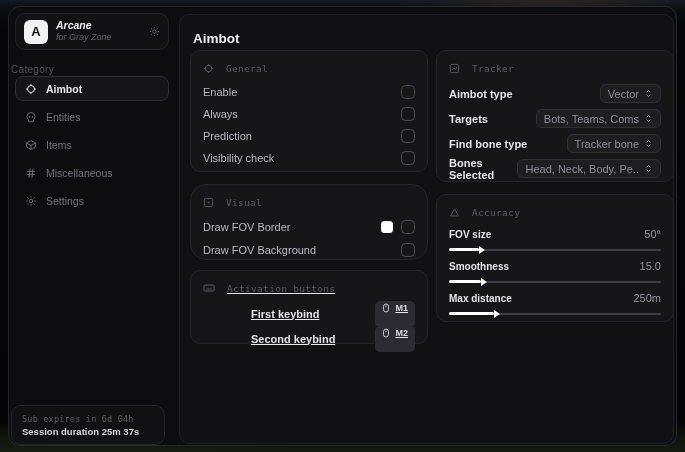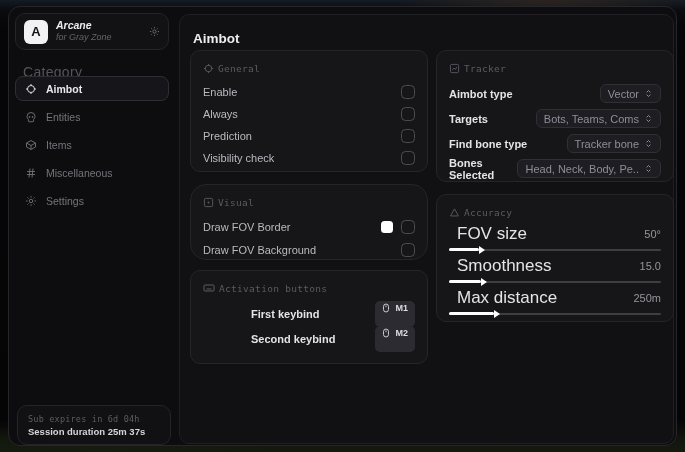--- a/index.html
+++ b/index.html
@@ -31,61 +31,61 @@
     width:24px; height:24px; border-radius:6px; background:#f2f2f5;
     color:#141416; font-weight:bold; font-size:13px;
     display:flex; align-items:center; justify-content:center; flex:0 0 auto;
   }
   .brand-text { flex:1; min-width:0; line-height:1.25;font-style:italic; }
   .brand-title { font-size:10.5px; font-weight:700; color:#ececf0; }
   .brand-sub { font-size:9px; color:#63636b; }
   .brand-gear { color:#6a6a72; display:flex; }
 
   .category-label {
-    position:absolute; left:14px; top:57px;
-    font-size:14px; color:#55555d; letter-spacing:.3px;
+    position:absolute; left:2px; top:57px;
+    font-size:10px; color:#55555d; letter-spacing:.3px;
   }
 
   .nav { position:absolute; left:6px; top:69px; width:154px; }
   .nav-item {
     height:25px; margin-bottom:3px; display:flex; align-items:center; gap:9px;
     padding:0 9px; border:1px solid transparent; border-radius:8px;
     color:#74747c; font-size:10.5px; cursor:pointer;
   }
   .nav-item .nicon { display:flex; color:#6a6a73; }
   .nav-item.active { border-color:#2e2e35; background:#16161a; color:#e9e9ee; font-weight:600; }
   .nav-item.active .nicon { color:#d9d9de; }
 
   .status-card {
-    position:absolute; left:8px; top:398px; width:154px; height:40px;
+    position:absolute; left:2px; top:398px; width:154px; height:40px;
     border:1px solid #242429; border-radius:10px; background:#111114;
     padding:5px 10px; display:flex; flex-direction:column; justify-content:center; gap:2px;
   }
   .status-line1 { font-family:"DejaVu Sans Mono", monospace; font-size:8.5px; color:#5c5c64; letter-spacing:.2px; }
   .status-line2 { font-size:9.5px; font-weight:600; color:#d6d6db; }
 
   
   .main {
     position:absolute; left:170px; top:7px; width:495px; height:430px;
     background:#111114; border:1px solid #1f1f24; border-radius:10px;
   }
   .page-title { position:absolute; left:13px; top:16px; font-size:13.5px; font-weight:700; color:#ededf1; }
 
   .card {
     position:absolute; background:#161619; border:1px solid #242429; border-radius:10px;
     padding:10px 12px;
   }
   .card.general    { left:10px;  top:35px;  width:238px; height:122px; }
   .card.visual     { left:10px;  top:169px; width:238px; height:76px;border-radius:16px;  }
-  .card.activation { left:10px;  top:255px; width:238px; height:94px;  }
+  .card.activation { left:10px;  top:255px; width:238px; height:74px;text-decoration:underline;  }
   .card.tracker    { left:256px; top:35px;  width:238px; height:132px; }
   .card.accuracy   { left:256px; top:179px; width:238px; height:128px; }
 
   .section-header {
-    display:flex; align-items:center; gap:4px; height:14px; margin-bottom:6px;
+    display:flex; align-items:center; gap:12px; height:14px; margin-bottom:6px;
     font-family:"DejaVu Sans Mono", monospace; font-size:9.5px; color:#5a5a62; letter-spacing:.3px;
   }
   .section-header .sicon { display:flex; color:#5a5a62; }
 
   .row { display:flex; align-items:center; justify-content:space-between; height:22px; }
   .row .rlabel { font-size:11px; color:#b9b9c0; }
   .row .rlabel.strong { color:#e3e3e8; font-weight:600; }
   .row-group { display:flex; align-items:center; gap:8px; }
 
   .checkbox {
@@ -107,21 +107,21 @@
     height:19px; padding:0 7px; font-size:11px; color:#8e8e97; cursor:pointer;
     max-width:160px; white-space:nowrap;
   }
   .dropdown .dicon { display:flex; color:#8e8e97; }
   .tracker .row { height:25px; }
   .activation .row { height:25px;margin-left:48px; }
   .visual .row { height:23px; }
 
   .slider-block { margin-bottom:3px; }
   .slider-head { display:flex; align-items:center; justify-content:space-between; height:18px; }
-  .slider-head .rlabel { font-size:17px; font-weight:400; color:#e3e3e8;margin-left:8px; }
+  .slider-head .rlabel { font-size:10px; font-weight:700; color:#e3e3e8; }
   .slider-value { font-size:11px; color:#94949c; }
   .slider { position:relative; height:9px; margin:2px 0 3px; cursor:pointer; }
   .slider .track { position:absolute; left:0; right:0; top:3.5px; height:2px; background:#3d3d45; border-radius:2px; }
   .slider .fill { position:absolute; left:0; top:3px; height:3px; background:#ffffff; border-radius:2px; }
   .slider .fill::after {
     content:""; position:absolute; right:-6px; top:-2.5px;
     border-left:6px solid #ffffff; border-top:4px solid transparent; border-bottom:4px solid transparent;
   }
 
   svg { display:block; }

